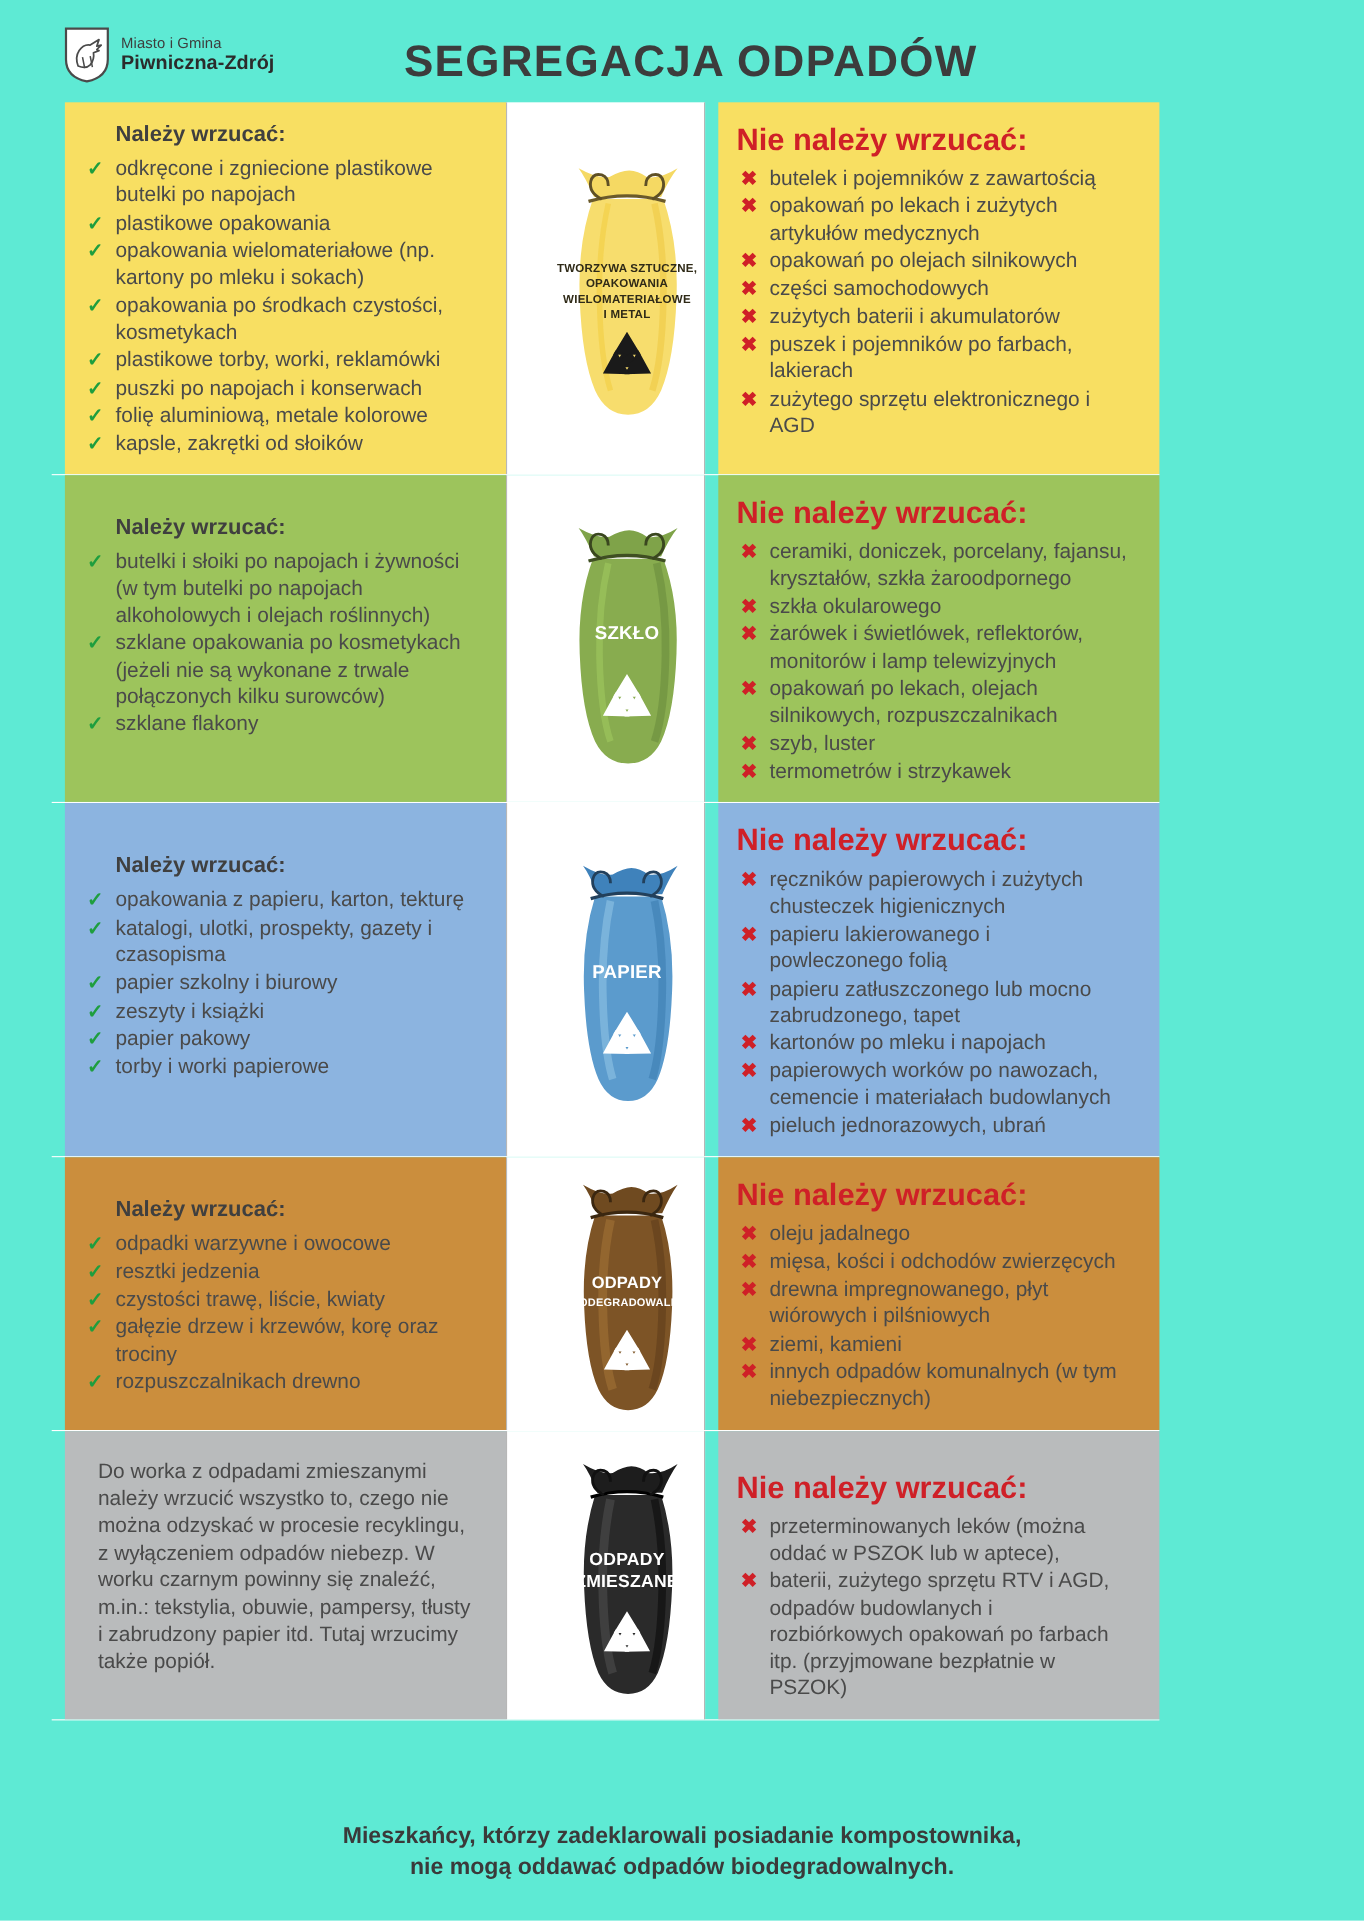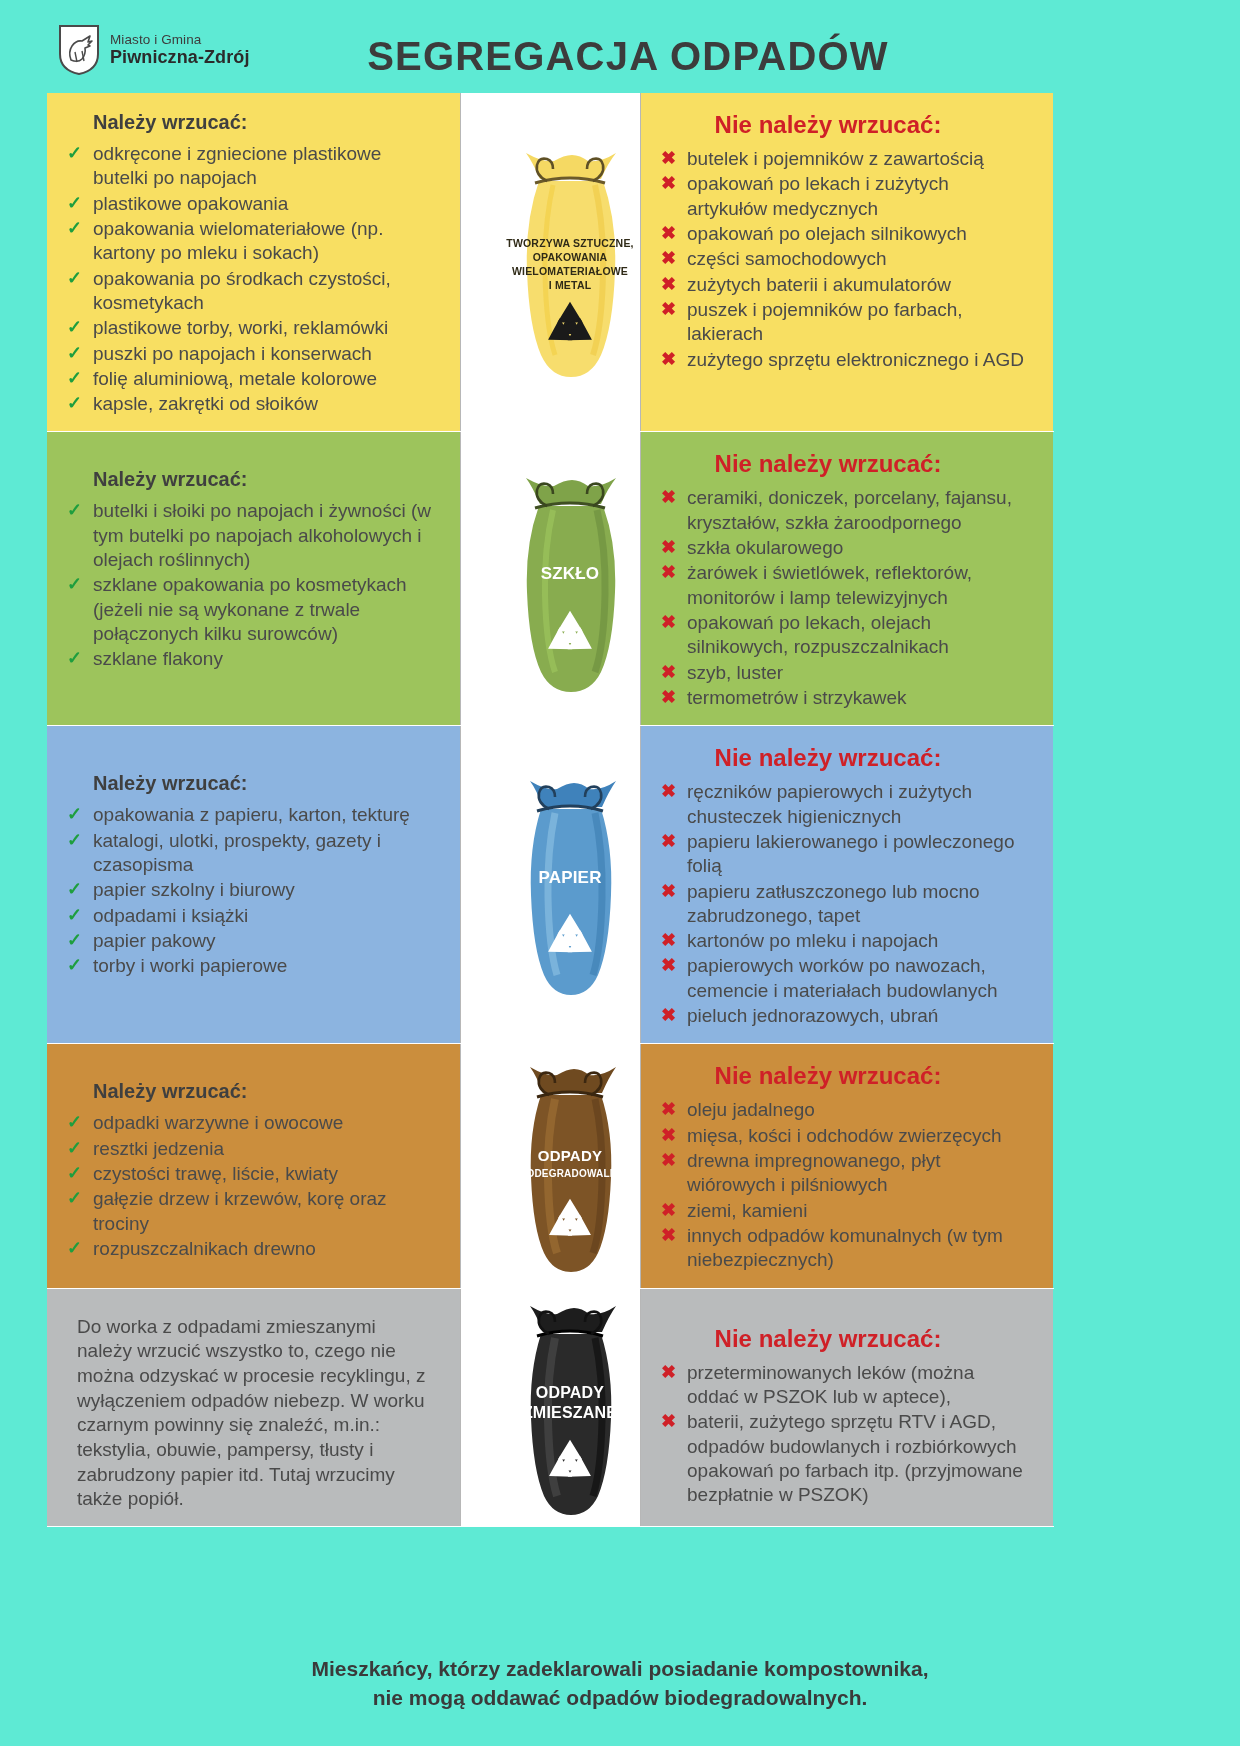--- a/index.html
+++ b/index.html
@@ -83,42 +83,42 @@
     border-bottom: 1px solid #ffffff;
   }
 
   .col-left   { width: 413px; }
   .col-mid    { width: 181px; background: #ffffff;
                 border-left: 1px solid #b7b7b7;
                 border-right: 1px solid #b7b7b7;
                 display: flex; align-items: center; justify-content: center; padding-left: 39px; }
   .col-right  { width: 412px; }
 
-  .col-left, .col-right { padding: 14px 28px 14px 16px; }
+  .col-left, .col-right { padding: 14px 28px 14px 16px; margin-left: 12px; }
 
   
   .row-plastic .col-left,  .row-plastic .col-right  { background: #f8df62; }
   .row-glass   .col-left,  .row-glass   .col-right  { background: #9dc45c; }
   .row-paper   .col-left,  .row-paper   .col-right  { background: #8cb4e0; }
   .row-bio     .col-left,  .row-bio     .col-right  { background: #cb8e3d; }
   .row-mixed   .col-left,  .row-mixed   .col-right  { background: #b9bbbc; }
 
   .head-yes {
     font-size: 20px;
     font-weight: bold;
     color: #3f3f3f;
     margin: 4px 0 8px 30px;
   }
 
   .head-no {
-    font-size: 24px;
+    font-size: 28px;
     font-weight: bold;
     color: #cf2027;
     margin: 4px 0 8px 0;
-    text-align: center;
+    text-align: left;
     padding-right: 26px;
   }
 
   ul.items { list-style: none; }
 
   ul.items li {
     position: relative;
     padding-left: 30px;
     font-size: 19px;
     line-height: 1.28;
@@ -284,21 +284,21 @@
       </div>
     </div>
 
     <div class="row row-paper">
       <div class="col-left">
         <div class="head-yes" style="margin-top:32px">Należy wrzucać:</div>
         <ul class="items yes">
           <li><span class="mark">✓</span><span>opakowania z papieru, karton, tekturę</span></li>
           <li><span class="mark">✓</span><span>katalogi, ulotki, prospekty, gazety i czasopisma</span></li>
           <li><span class="mark">✓</span><span>papier szkolny i biurowy</span></li>
-          <li><span class="mark">✓</span><span>odpadami i książki</span></li>
+          <li><span class="mark">✓</span><span>zeszyty i książki</span></li>
           <li><span class="mark">✓</span><span>papier pakowy</span></li>
           <li><span class="mark">✓</span><span>torby i worki papierowe</span></li>
         </ul>
       </div>
       <div class="col-mid">
         <div class="bag-wrap">
           <svg class="bag-svg" width="150" height="240" viewBox="0 0 150 240">
             <path d="M48 42 q-7 -18 -13 -26 q17 10 27 8 q10 -6 17 -6 q8 0 15 6 q12 2 27 -8 q-7 10 -14 26 z" fill="#3f82bb"></path>
             <path d="M46 44 q-12 38 -10 86 q2 54 13 80 q9 20 27 20 q18 0 27 -20 q11 -26 13 -80 q2 -48 -10 -86 z" fill="#5b9bcd"></path>
             <path d="M60 48 q-8 38 -7 84 q1 52 9 78" fill="none" stroke="#8cc0e2" stroke-width="7" opacity=".65"></path>

